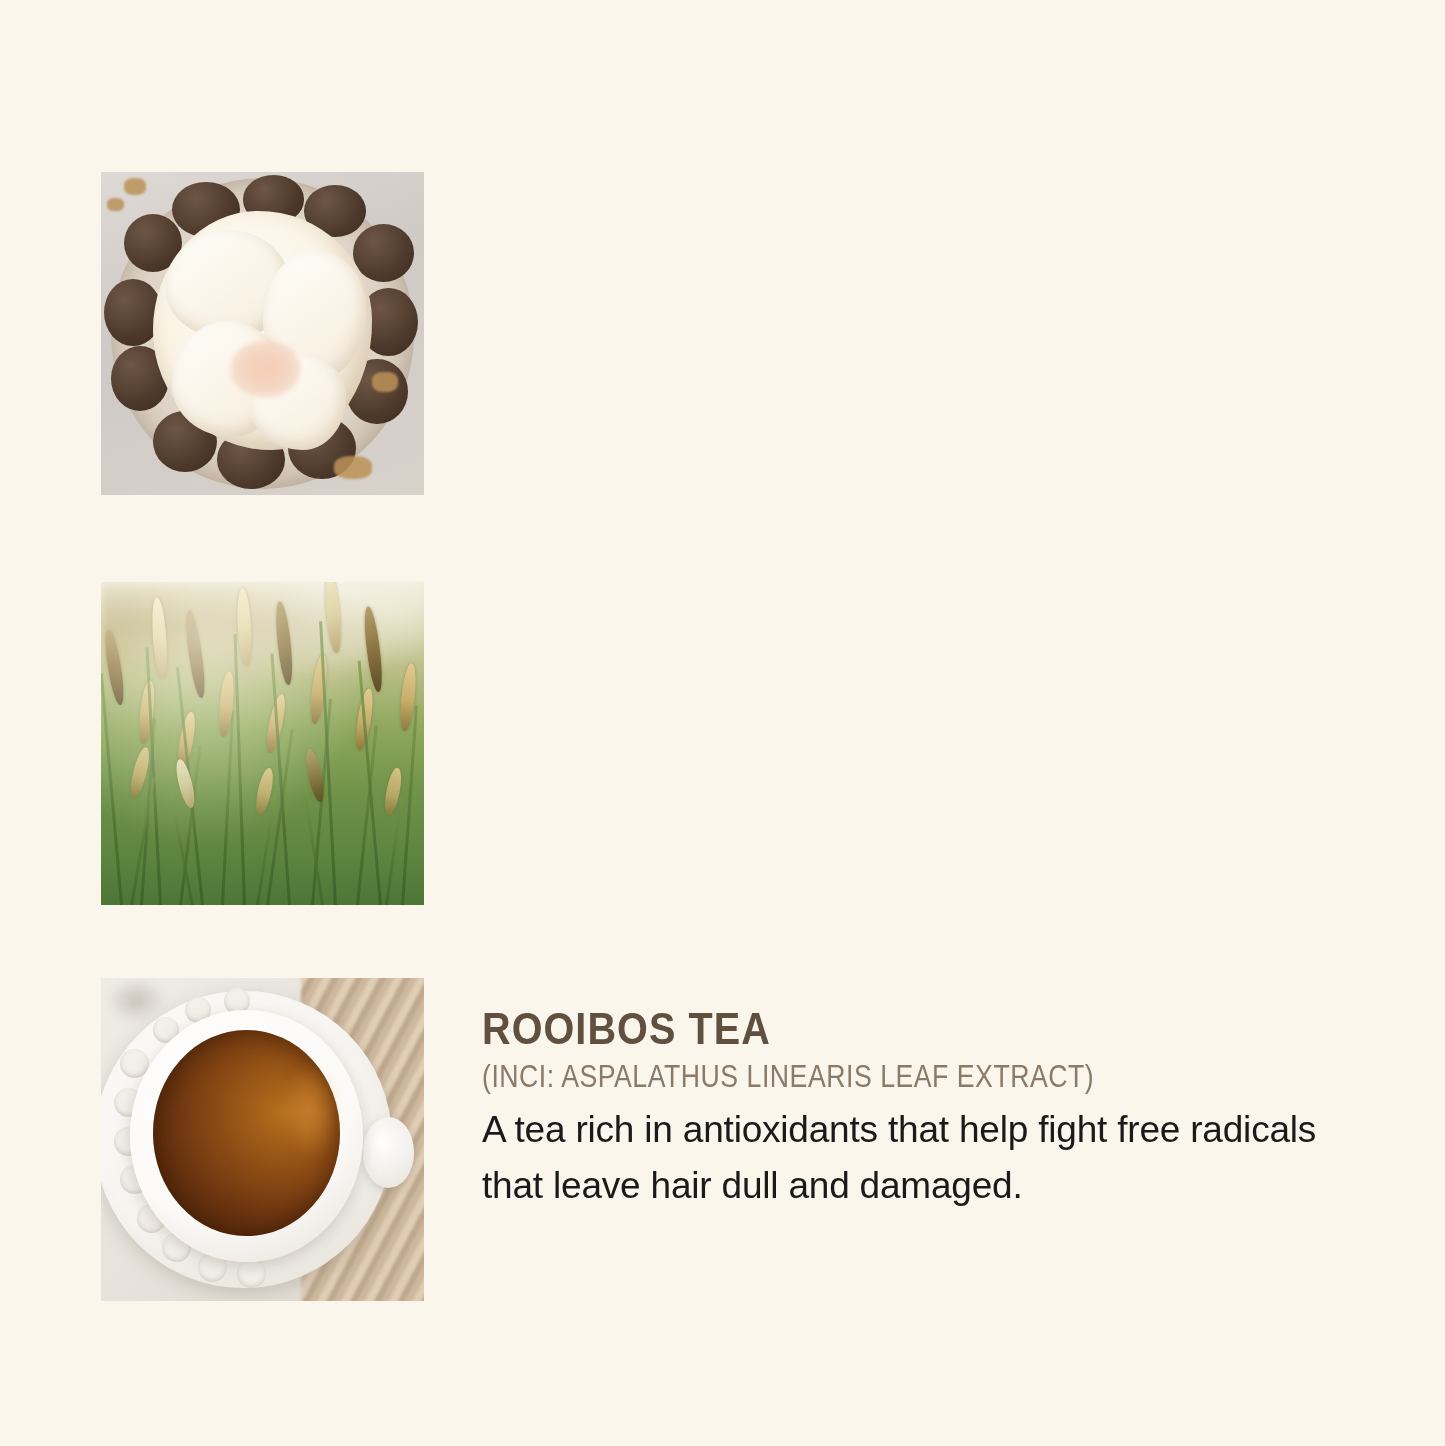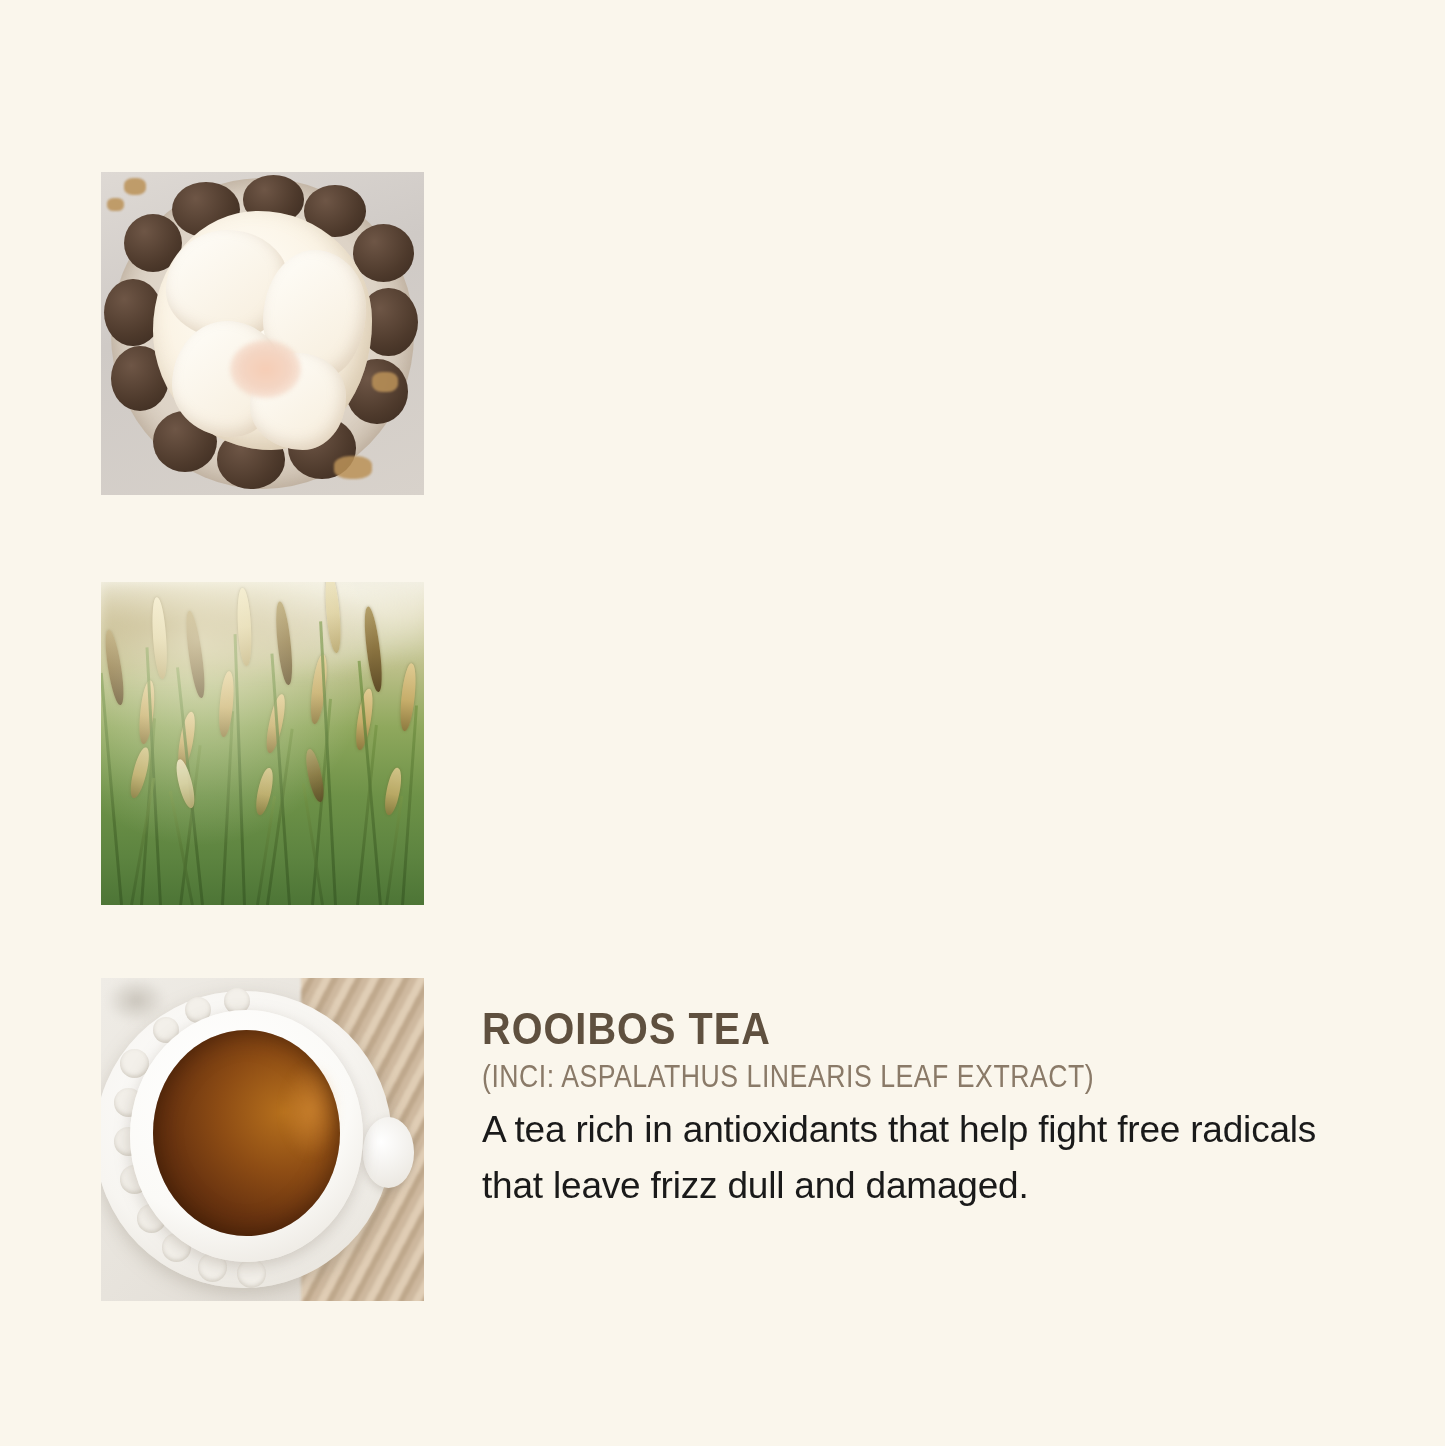--- a/index.html
+++ b/index.html
@@ -408,17 +408,17 @@
         <div class="tea-spoon"></div>
       </div>
     </div>
     <div class="text-col">
       <div class="heading-line">
         <span class="ing-name">ROOIBOS TEA</span>
       </div>
       <div class="heading-line">
         <span class="ing-inci inci-block" style="margin-left:0;">(INCI: ASPALATHUS LINEARIS LEAF EXTRACT)</span>
       </div>
-      <div class="ing-desc tight">A tea rich in antioxidants that help fight free radicals that leave frizz dull and damaged.</div>
+      <div class="ing-desc tight">A tea rich in antioxidants that help fight free radicals that leave hair dull and damaged.</div>
     </div>
   </div>
 
 </div>
 
 </body></html>

